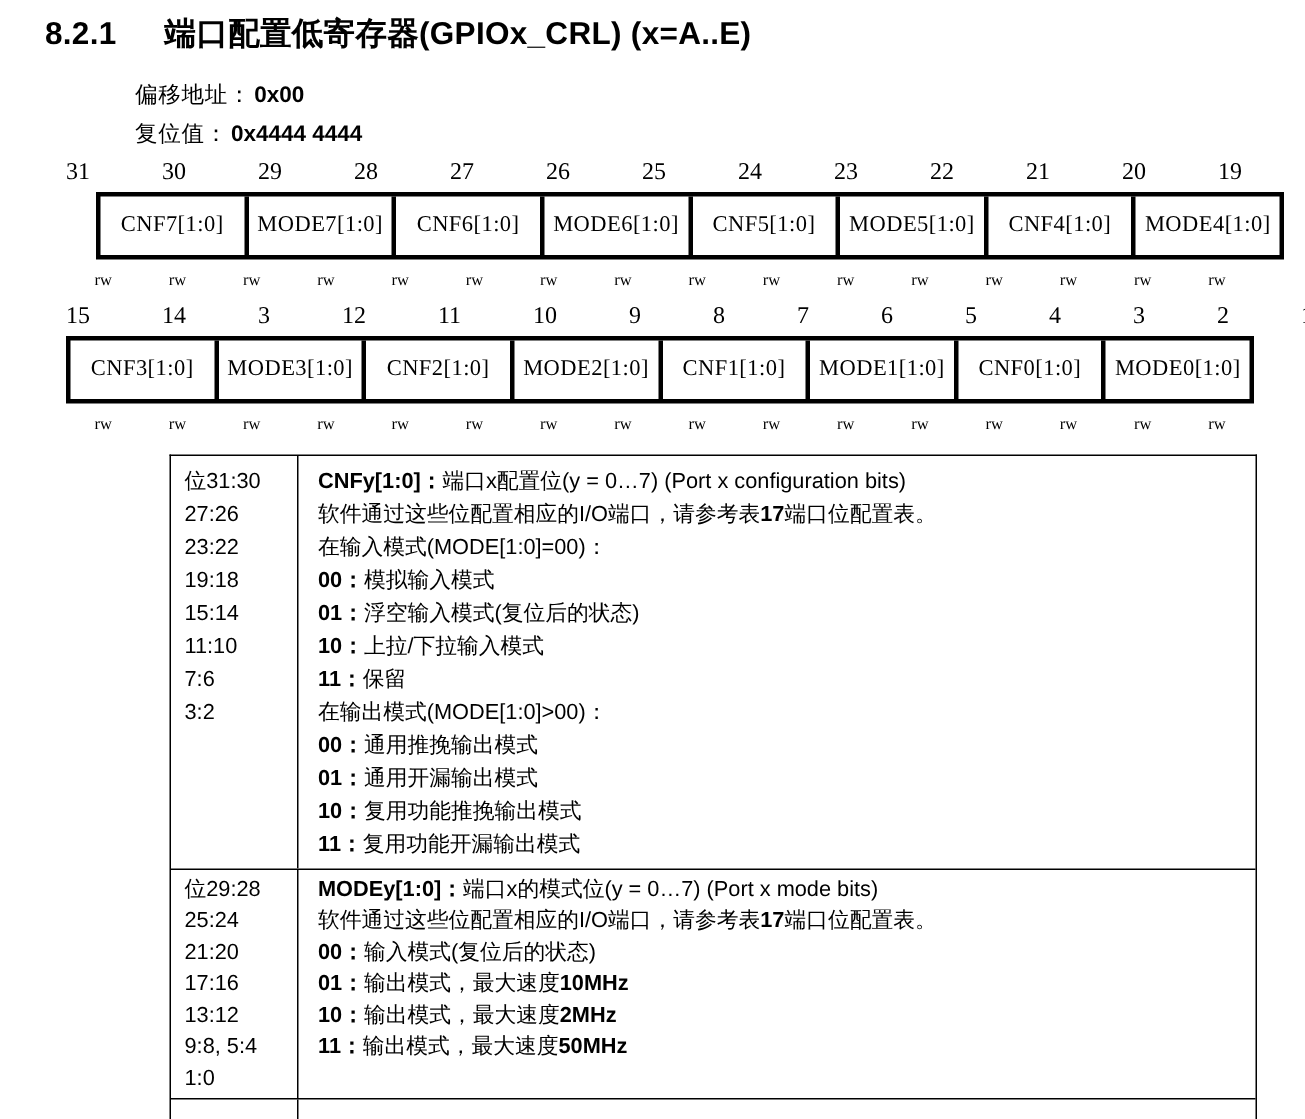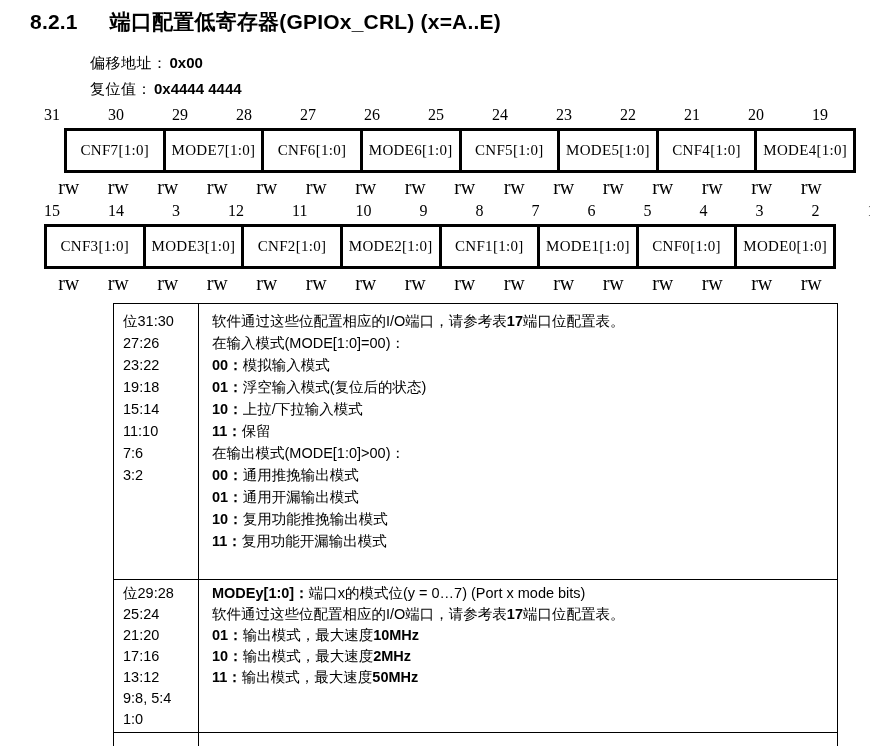--- a/index.html
+++ b/index.html
@@ -64,21 +64,21 @@
     line-height: 39px;
     font-family: "Liberation Serif", "DejaVu Serif", serif;
     font-size: 15px;
     letter-spacing: 0.3px;
     border-left: 3px solid #000;
     overflow: hidden;
     white-space: nowrap;
   }
   .field-box .fieldcell:first-child { border-left: none; }
 
-  .rw-row { font-family: "Liberation Serif", "DejaVu Serif", serif; font-size: 20px; height: 18px; }
+  .rw-row { font-family: "Liberation Serif", "DejaVu Serif", serif; font-size: 11px; height: 18px; }
   .rw-row.r1 { top: 178px; }
   .rw-row.r2 { top: 274px; }
   .rw-row .rw { flex: 1 1 0; text-align: center; line-height: 18px; }
 
   
   .desc-table {
     position: absolute;
     left: 113px; top: 303px;
     width: 725px;
     border-top: 1px solid #000;
@@ -230,20 +230,21 @@
           <div class="bitline">位31:30</div>
           <div class="bitline">27:26</div>
           <div class="bitline">23:22</div>
           <div class="bitline">19:18</div>
           <div class="bitline">15:14</div>
           <div class="bitline">11:10</div>
           <div class="bitline">7:6</div>
           <div class="bitline">3:2</div>
         </div>
       <div class="ddesc">
+          <div class="tline"><span class="bold">CNFy[1:0]：</span><span>端口x配置位(y = 0…7) (Port x configuration bits)</span></div>
           <div class="tline"><span>软件通过这些位配置相应的I/O端口，请参考表</span><span class="bold">17</span><span>端口位配置表。</span></div>
           <div class="tline"><span>在输入模式(MODE[1:0]=00)：</span></div>
           <div class="tline"><span class="bold">00：</span><span>模拟输入模式</span></div>
           <div class="tline"><span class="bold">01：</span><span>浮空输入模式(复位后的状态)</span></div>
           <div class="tline"><span class="bold">10：</span><span>上拉/下拉输入模式</span></div>
           <div class="tline"><span class="bold">11：</span><span>保留</span></div>
           <div class="tline"><span>在输出模式(MODE[1:0]&gt;00)：</span></div>
           <div class="tline"><span class="bold">00：</span><span>通用推挽输出模式</span></div>
           <div class="tline"><span class="bold">01：</span><span>通用开漏输出模式</span></div>
           <div class="tline"><span class="bold">10：</span><span>复用功能推挽输出模式</span></div>
@@ -256,20 +257,21 @@
           <div class="bitline">25:24</div>
           <div class="bitline">21:20</div>
           <div class="bitline">17:16</div>
           <div class="bitline">13:12</div>
           <div class="bitline">9:8, 5:4</div>
           <div class="bitline">1:0</div>
         </div>
       <div class="ddesc">
           <div class="tline"><span class="bold">MODEy[1:0]：</span><span>端口x的模式位(y = 0…7) (Port x mode bits)</span></div>
           <div class="tline"><span>软件通过这些位配置相应的I/O端口，请参考表</span><span class="bold">17</span><span>端口位配置表。</span></div>
+          <div class="tline"><span class="bold">00：</span><span>输入模式(复位后的状态)</span></div>
           <div class="tline"><span class="bold">01：</span><span>输出模式，最大速度</span><span class="bold">10MHz</span></div>
           <div class="tline"><span class="bold">10：</span><span>输出模式，最大速度</span><span class="bold">2MHz</span></div>
           <div class="tline"><span class="bold">11：</span><span>输出模式，最大速度</span><span class="bold">50MHz</span></div>
         </div>
     </div>
     <div class="dstub">
       <div class="dbits"></div>
       <div class="ddesc"></div>
     </div>
   </div>

